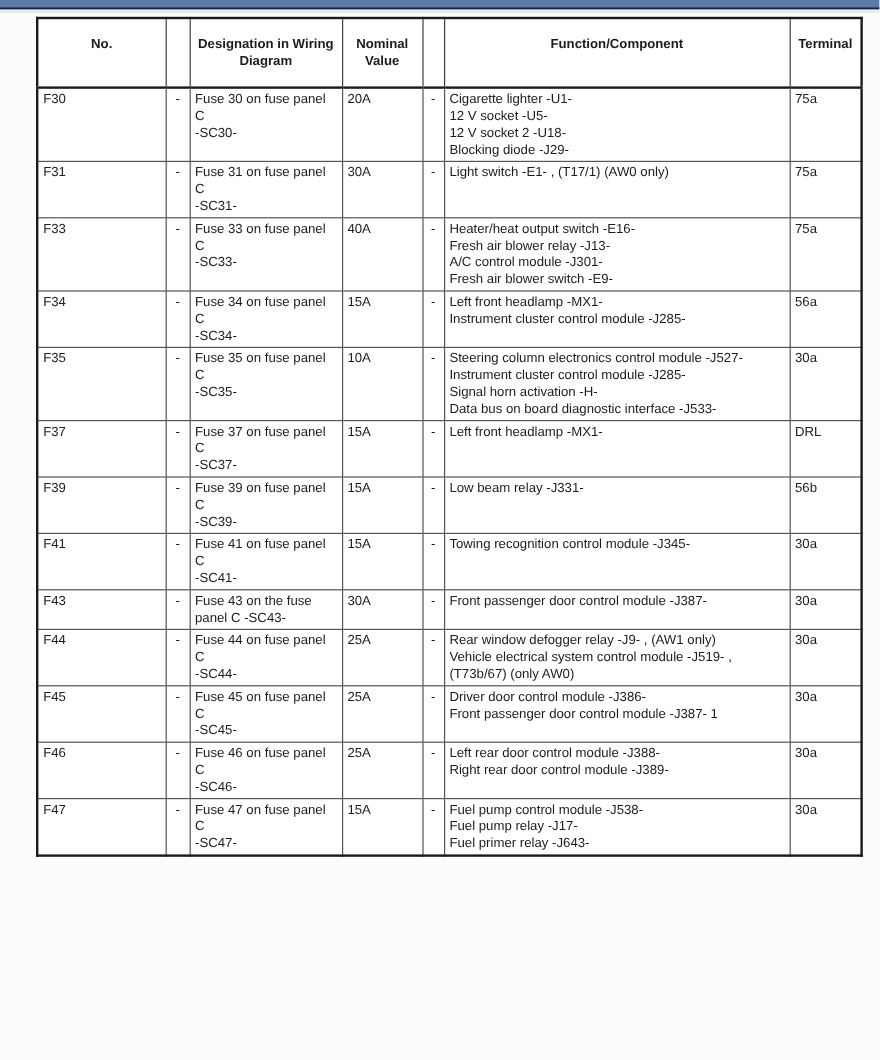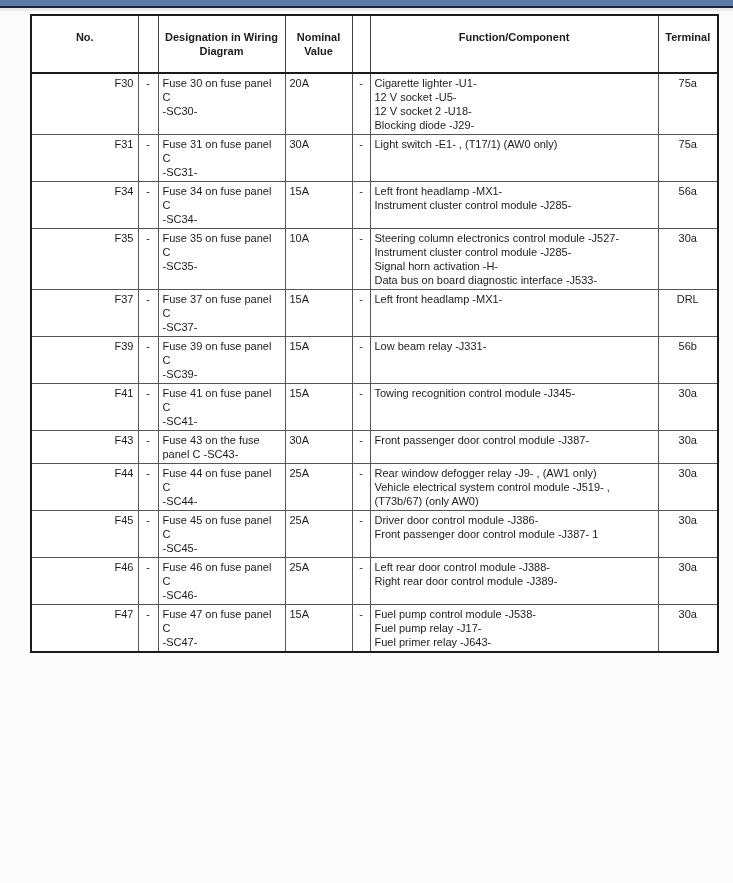--- a/index.html
+++ b/index.html
@@ -43,23 +43,23 @@
   }
   td {
     border: 1px solid #555555;
     border-top: 1px solid #6e6e6e;
     font-size: 11px;
     line-height: 14px;
     padding: 2px 4px;
     vertical-align: top;
     white-space: pre-line;
   }
-  td.c-no   { text-align: right; }
+  td.c-no   { text-align: left; }
   td.c-dash { text-align: center; padding-left: 1px; padding-right: 1px; }
-  td.c-term { text-align: center; }
+  td.c-term { text-align: left; }
 </style>
 </head>
 <body>
 
 <div class="top-bar" style="background: rgb(91, 123, 164);"></div>
 <div class="top-bar-edge" style="background: rgb(24, 36, 62);"></div>
 <div class="top-gap"></div>
 
 <table class="fuse-table">
   <colgroup>
@@ -104,20 +104,33 @@
     <td class="c-dash">-</td>
     <td class="c-desig">Fuse 31 on fuse panel C
 -SC31-</td>
     <td class="c-nom">30A</td>
     <td class="c-dash">-</td>
     <td class="c-func">Light switch -E1- , (T17/1) (AW0 only)</td>
     <td class="c-term">75a</td>
   </tr>
 
 
+  <tr>
+    <td class="c-no">F33</td>
+    <td class="c-dash">-</td>
+    <td class="c-desig">Fuse 33 on fuse panel C
+-SC33-</td>
+    <td class="c-nom">40A</td>
+    <td class="c-dash">-</td>
+    <td class="c-func">Heater/heat output switch -E16-
+Fresh air blower relay -J13-
+A/C control module -J301-
+Fresh air blower switch -E9-</td>
+    <td class="c-term">75a</td>
+  </tr>
 
   <tr>
     <td class="c-no">F34</td>
     <td class="c-dash">-</td>
     <td class="c-desig">Fuse 34 on fuse panel C
 -SC34-</td>
     <td class="c-nom">15A</td>
     <td class="c-dash">-</td>
     <td class="c-func">Left front headlamp -MX1-
 Instrument cluster control module -J285-</td>

